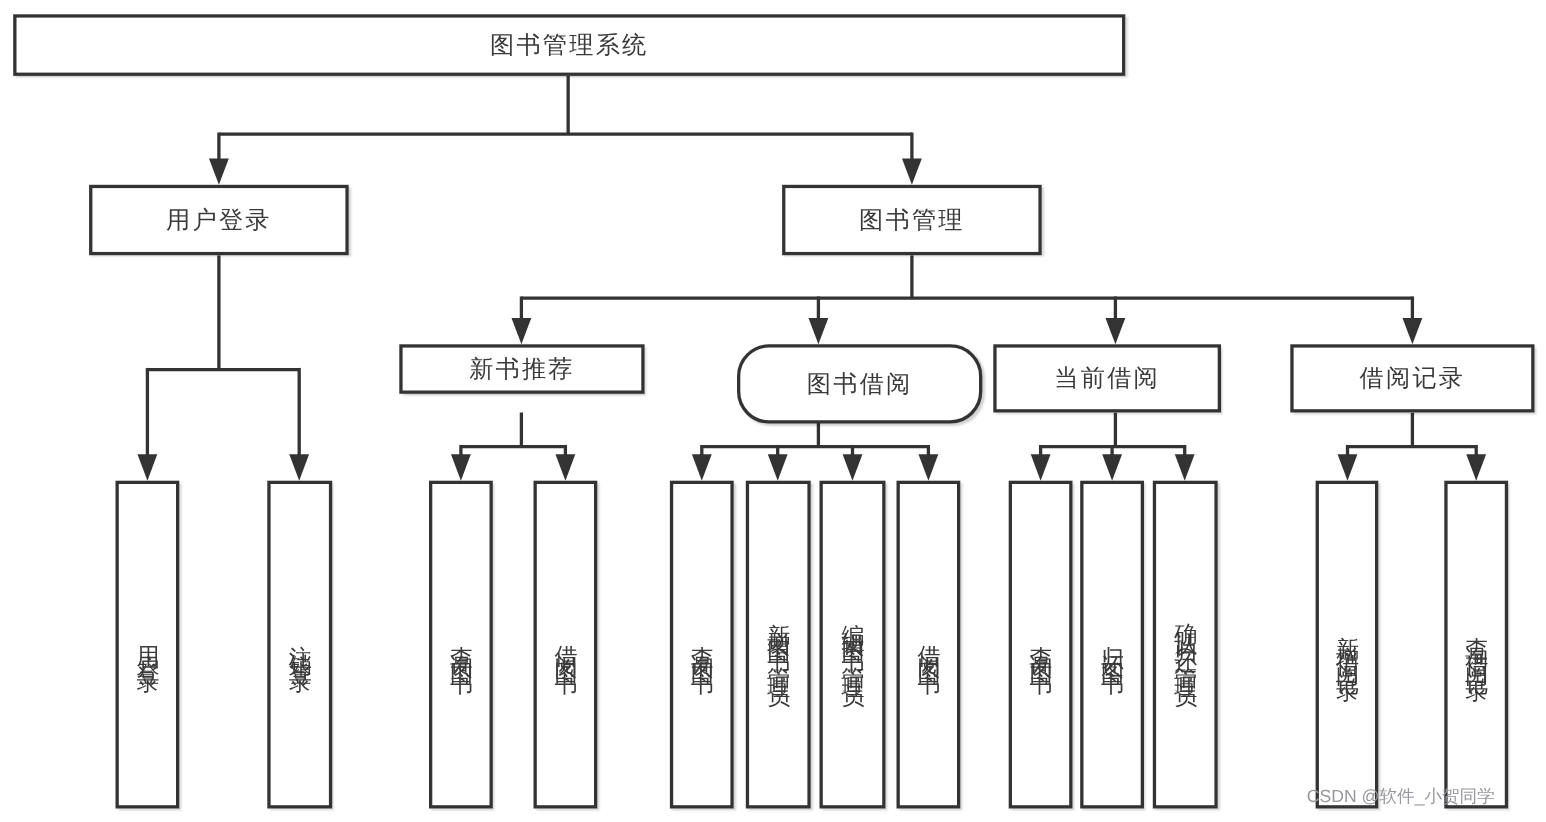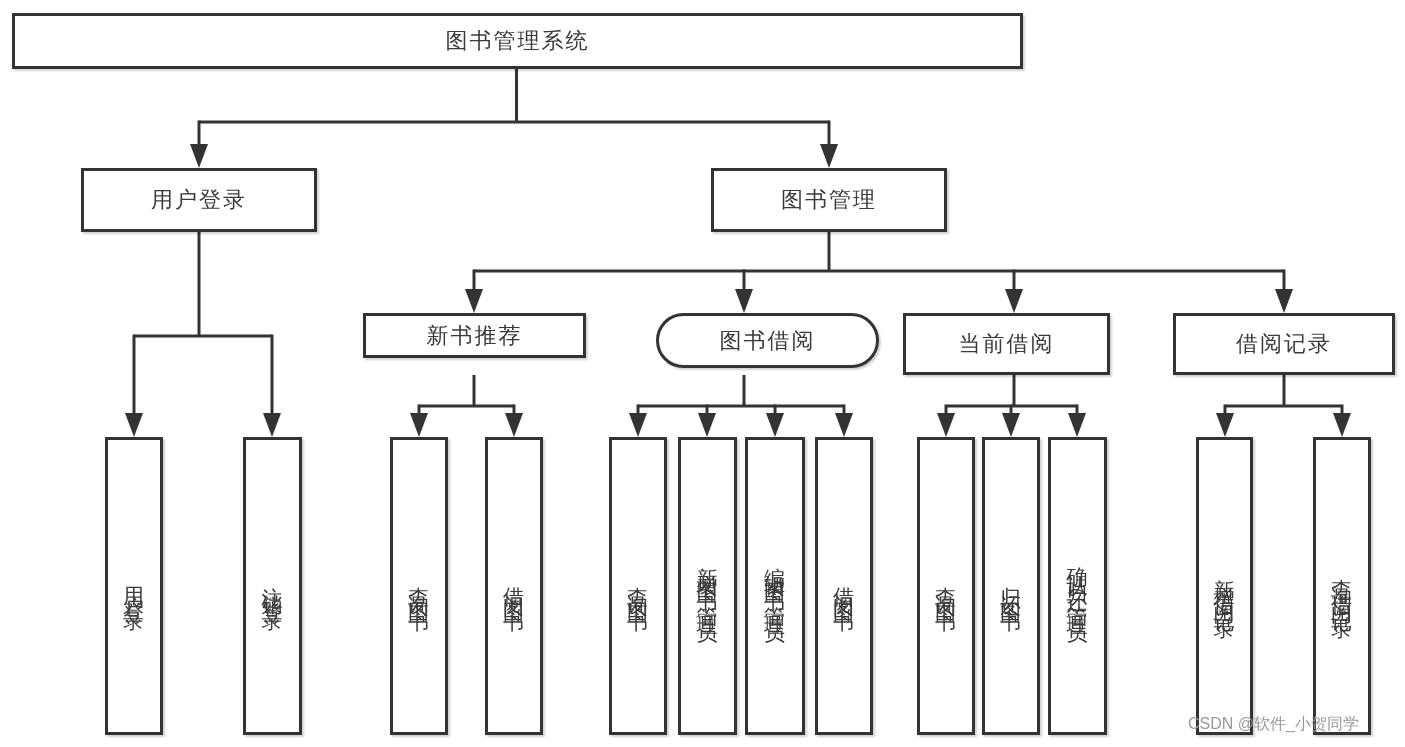--- a/index.html
+++ b/index.html
@@ -149,21 +149,21 @@
   <div class="node h" style="left:81px; top:168px; width:236px; height:64px;">
     <span>用户登录</span>
   </div>
   <div class="node h" style="left:711px; top:168px; width:236px; height:64px;">
     <span>图书管理</span>
   </div>
 
   <div class="node h" style="left:363px; top:313px; width:223px; height:45px;">
     <span>新书推荐</span>
   </div>
-  <div class="node h" style="left:656px; top:313px; width:223px; height:55px;border-radius:29px;">
+  <div class="node h" style="left:670px; top:313px; width:223px; height:72px;border-radius:29px;">
     <span>图书借阅</span>
   </div>
   <div class="node h" style="left:903px; top:313px; width:207px; height:62px;">
     <span>当前借阅</span>
   </div>
   <div class="node h" style="left:1173px; top:313px; width:222px; height:62px;">
     <span>借阅记录</span>
   </div>
 
   <div class="node v" style="left:105px; top:437px; width:58px; height:298px;">

